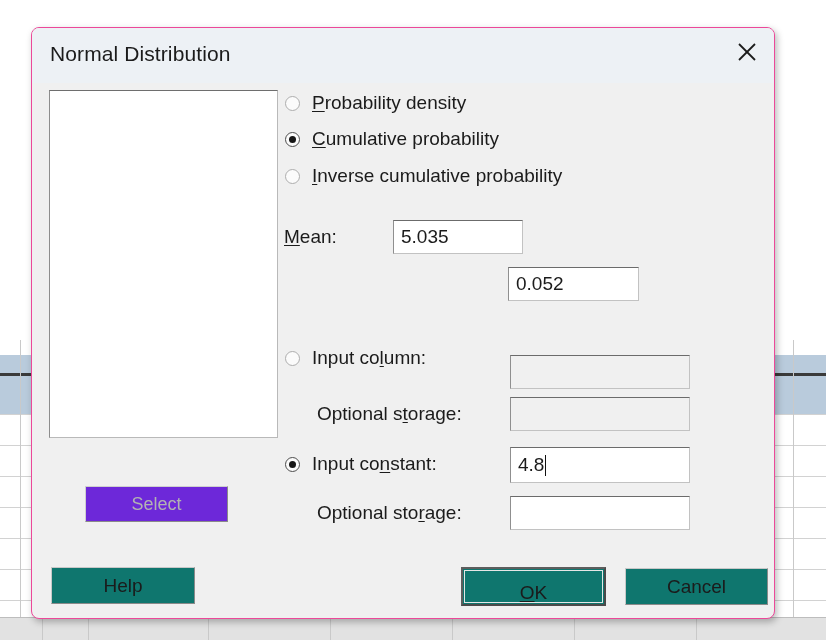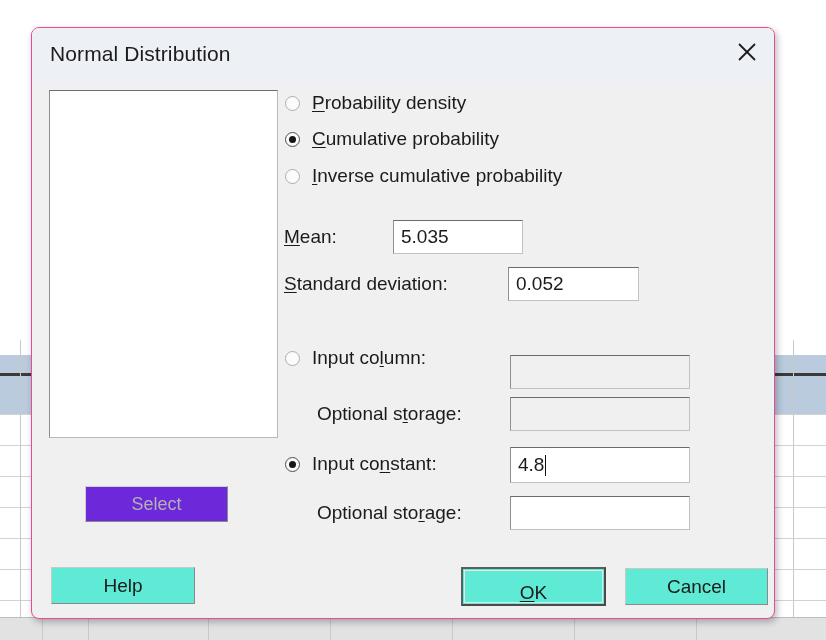--- a/index.html
+++ b/index.html
@@ -194,21 +194,21 @@
     display: inline-block;
     width: 1px;
     height: 21px;
     background: #111;
     margin-left: 1px;
   }
 
   
   .btn {
     position: absolute;
-    background: #5eead4;
+    background: #0f766e;
     border: 1px solid #c8c8c8;
     border-right-color: #8a8a8a;
     border-bottom-color: #8a8a8a;
     box-sizing: border-box;
     font-size: 19px;
     color: #1b1b1b;
     display: flex;
     align-items: center;
     justify-content: center;
     cursor: default;
@@ -281,21 +281,20 @@
   <div class="radio-row" style="left:253px; top:137px;">
     <span class="radio"></span>
     <span class="radio-label"><span class="mn">I</span><span>nverse cumulative probability</span></span>
   </div>
 
   <div class="flabel" style="left:252px; top:198px;"><span class="mn">M</span><span>ean:</span></div>
   <div class="tfield" style="left:317px; top:192px; width:130px; height:34px;margin-left:44px;">
     <span>5.035</span>
   </div>
 
-  <div class="flabel" style="left:252px; top:245px;"><span class="mn">S</span><span>tandard deviation:</span></div>
   <div class="tfield" style="left:476px; top:239px; width:131px; height:34px;">
     <span>0.052</span>
   </div>
 
   <div class="radio-row" style="left:253px; top:319px;">
     <span class="radio"></span>
     <span class="radio-label"><span>Input co</span><span class="mn">l</span><span>umn:</span></span>
   </div>
   <div class="tfield disabled" style="left:478px; top:327px; width:180px; height:34px;">
     <span></span>

